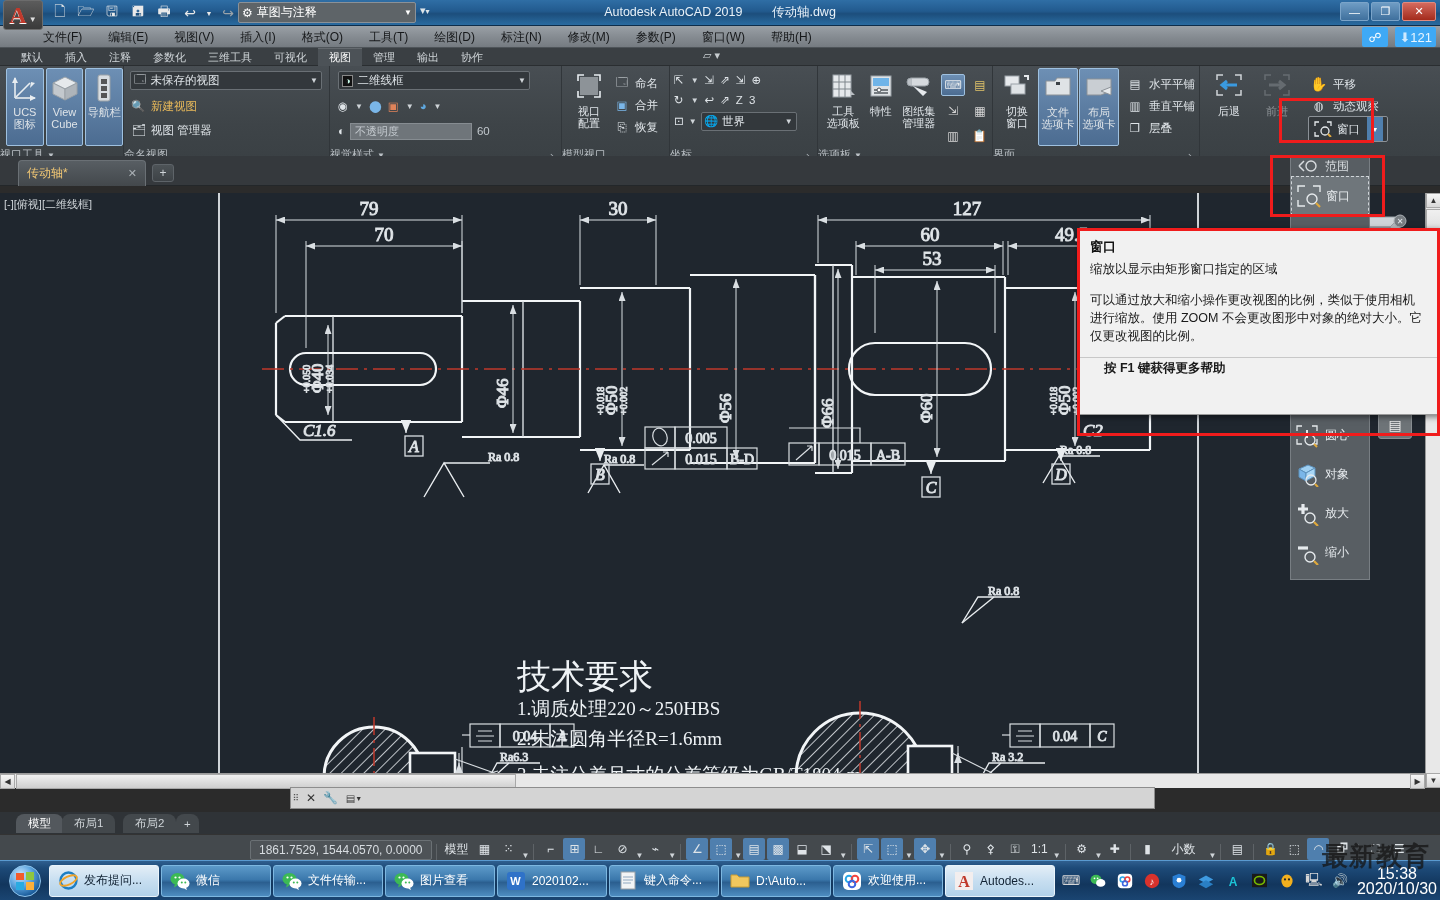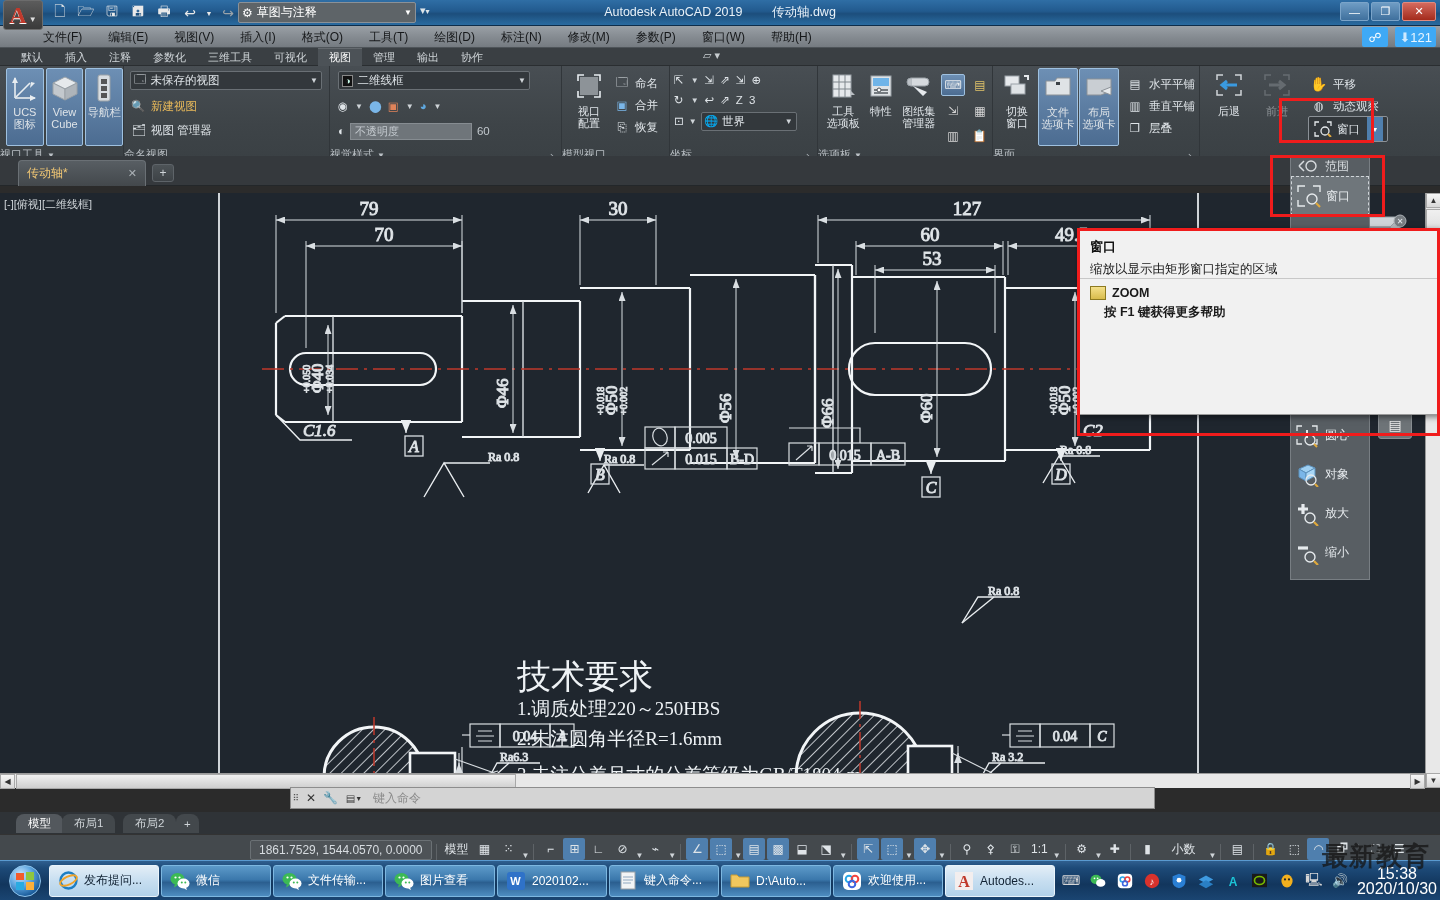--- a/index.html
+++ b/index.html
@@ -1142,38 +1142,34 @@
           <path d="M19 20 l4 4" stroke="#e0a93c" stroke-width="2.2"></path>
         </svg>
       </span>
       <span>缩小</span>
     </div>
   </div>
 
   <div class="tooltip">
     <div class="tt-title">窗口</div>
     <div class="tt-sub">缩放以显示由矩形窗口指定的区域</div>
+    <div class="tt-body">可以通过放大和缩小操作更改视图的比例，类似于使用相机进行缩放。使用 ZOOM 不会更改图形中对象的绝对大小。它仅更改视图的比例。</div>
     <div class="tt-div"></div>
-    <div class="tt-cmd">
-      <span class="ci"></span>
-      <span>ZOOM</span>
-    </div>
     <div class="tt-f1">按 F1 键获得更多帮助</div>
   </div>
 
   <div class="redbox" style="left:1279px;top:98px;width:95px;height:45px;"></div>
   <div class="redbox" style="left:1270px;top:155px;width:115px;height:62px;"></div>
   <div class="redbox" style="left:1077px;top:228px;width:363px;height:208px;"></div>
 
   <div class="cmdline">
     <div class="grip">⠿</div>
     <div class="ci">✕</div>
     <div class="ci">🔧</div>
     <div class="ddsel">▤<span style="font-size:7px">▼</span></div>
-    <div class="inp">键入命令</div>
   </div>
 
   <div class="layoutbar">
     <div class="ltab active" style="left:16px">模型</div>
     <div class="ltab" style="left:62px">布局1</div>
     <div class="ltab" style="left:123px">布局2</div>
     <div class="ltab" style="left:176px;padding:0 8px">+</div>
   </div>
 
   <div class="statusbar">

